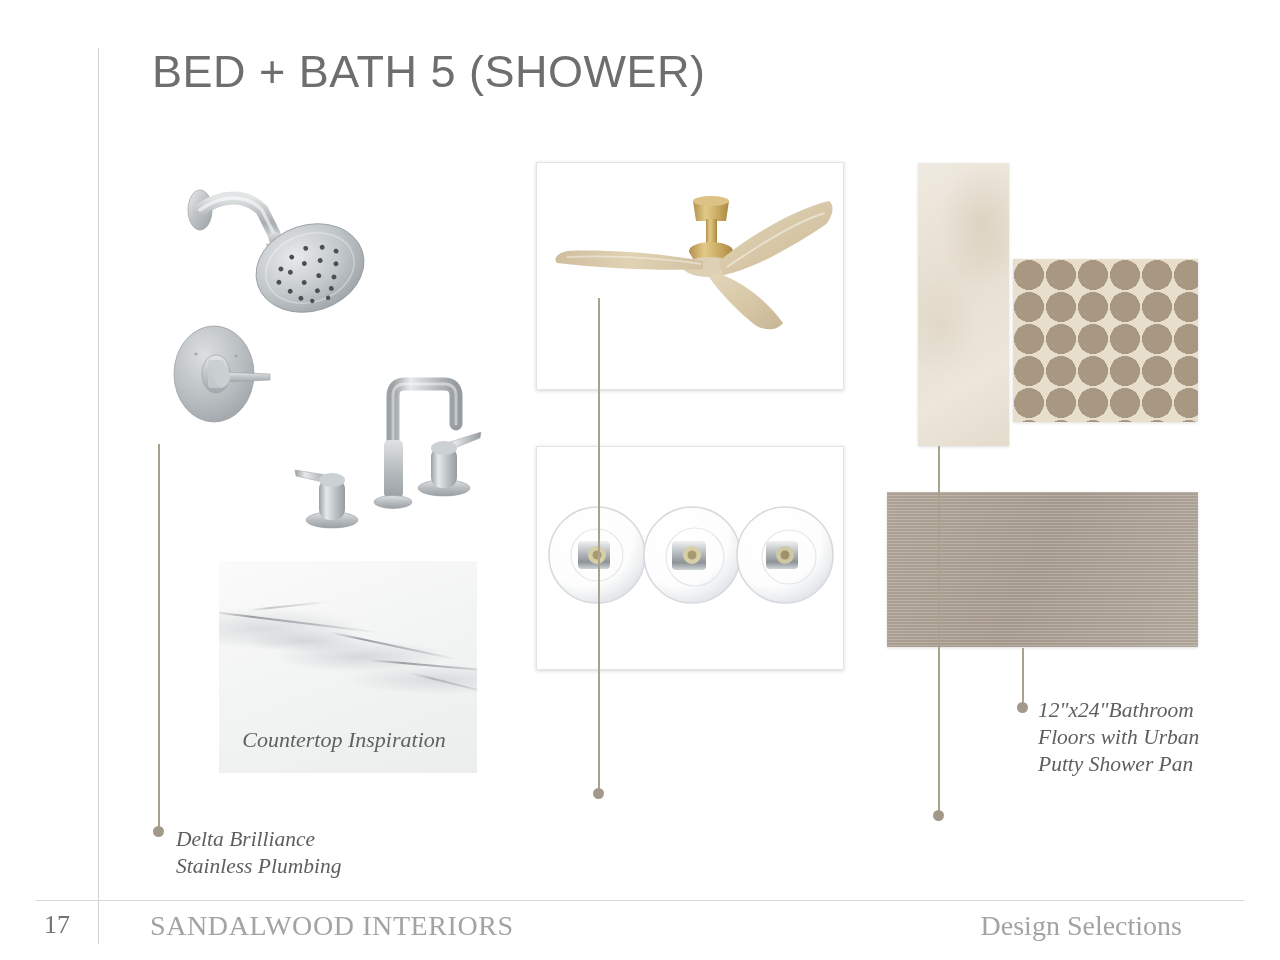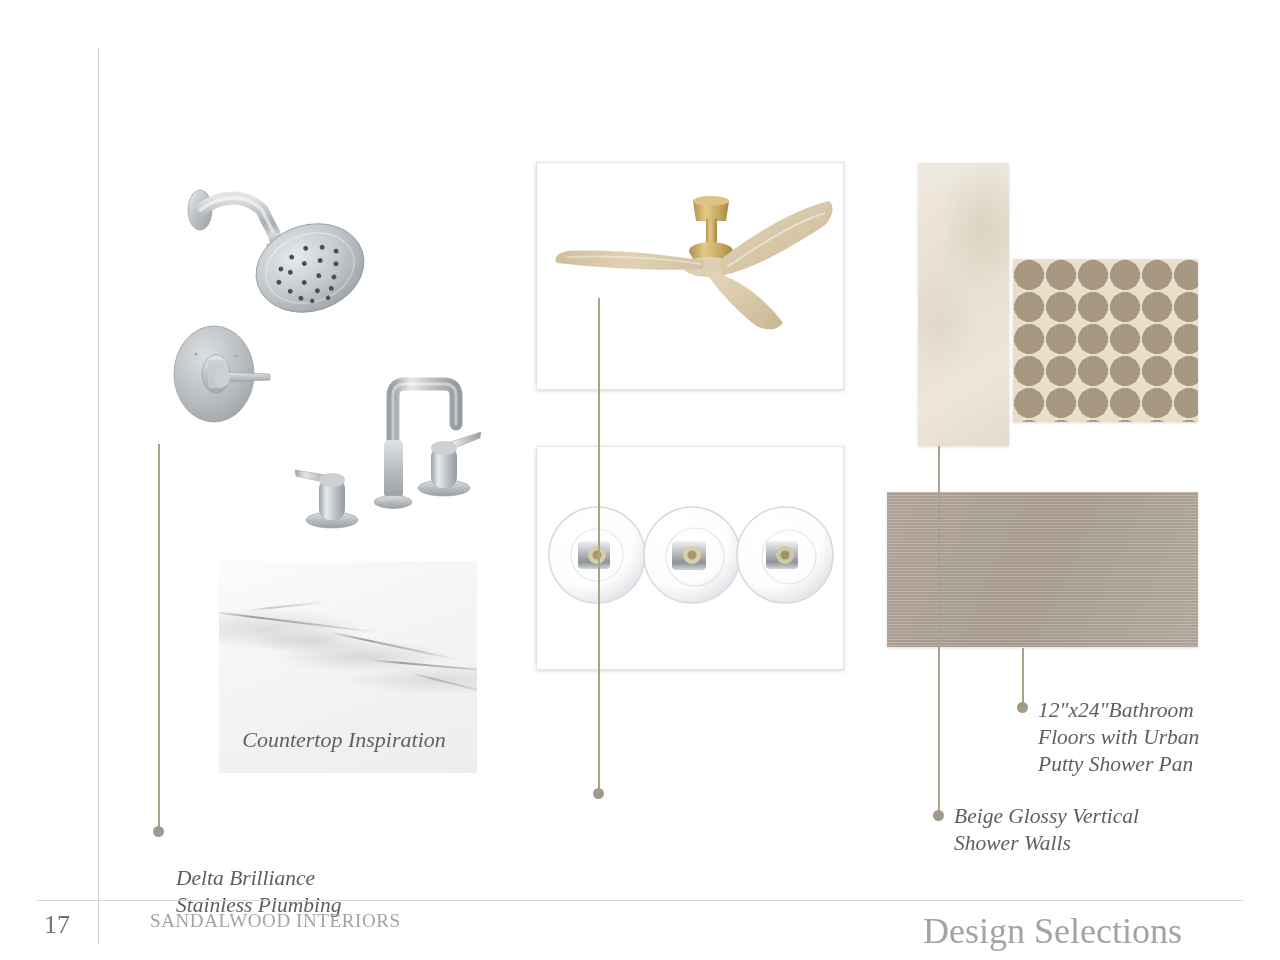--- a/index.html
+++ b/index.html
@@ -55,32 +55,32 @@
     top: 910px;
     font-family: "Liberation Serif", serif;
     font-size: 26px;
     color: #737373;
   }
   .footer-brand {
     position: absolute;
     left: 150px;
     top: 910px;
     font-family: "Liberation Serif", serif;
-    font-size: 19px;
+    font-size: 28px;
     letter-spacing: 0.6px;
     color: #a3a3a3;
     white-space: nowrap;
     text-align: right;
   }
   .footer-right {
     position: absolute;
     right: 98px;
     top: 910px;
     font-family: "Liberation Serif", serif;
-    font-size: 36px;
+    font-size: 28px;
     color: #a3a3a3;
     white-space: nowrap;
   }
 
   
   .caption {
     position: absolute;
     font-family: "Liberation Serif", serif;
     font-style: italic;
     font-size: 21.5px;
@@ -196,20 +196,21 @@
     position: absolute;
   }
 </style>
 </head>
 <body>
 
 <div id="slide">
 
   <div class="v-rule"></div>
 
+  <div class="slide-title">BED + BATH 5 (SHOWER)</div>
 
   <div class="plumb" style="left:170px; top:168px; width:196px; height:150px;">
     <svg width="196" height="150" viewBox="0 0 196 150">
       <defs>
         <linearGradient id="nickelA" x1="0" y1="0" x2="0" y2="1">
           <stop offset="0%" stop-color="#e2e4e5"></stop>
           <stop offset="35%" stop-color="#c2c6c8"></stop>
           <stop offset="70%" stop-color="#a8adb0"></stop>
           <stop offset="100%" stop-color="#c9cdcf"></stop>
         </linearGradient>
@@ -428,26 +429,24 @@
 
   <div class="leader" style="left:598px; top:298px; height:494px;"></div>
   <div class="leader-dot" style="left:593px; top:788px;"></div>
 
   <div class="leader" style="left:938px; top:446px; height:368px;"></div>
   <div class="leader-dot" style="left:933px; top:810px;"></div>
 
   <div class="leader" style="left:1022px; top:648px; height:58px;"></div>
   <div class="leader-dot" style="left:1017px; top:702px;"></div>
 
-  <div class="caption" style="left:176px; top:826px;margin-top:39px;">Delta Brilliance
+  <div class="caption" style="left:176px; top:826px;">Delta Brilliance
 Stainless Plumbing</div>
 
 
-  <div class="caption" style="left:954px; top:803px;">Beige Glossy Vertical
-Shower Walls</div>
 
   <div class="caption" style="left:1038px; top:697px;">12"x24"Bathroom
 Floors with Urban
 Putty Shower Pan</div>
 
   <div class="footer-rule"></div>
   <div class="footer-page">17</div>
   <div class="footer-brand">SANDALWOOD INTERIORS</div>
   <div class="footer-right">Design Selections</div>
 

